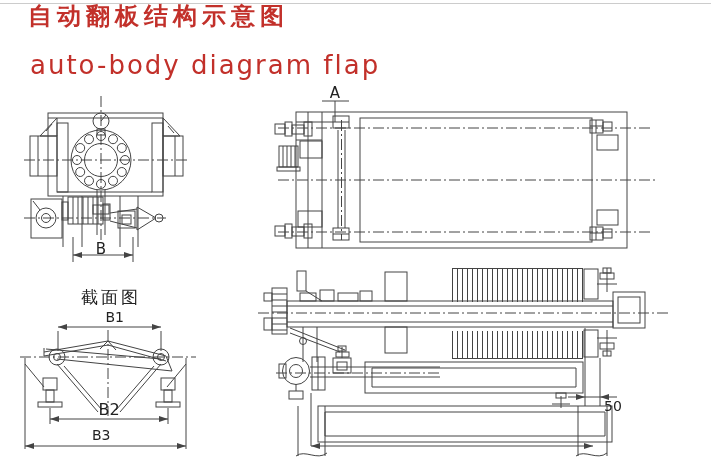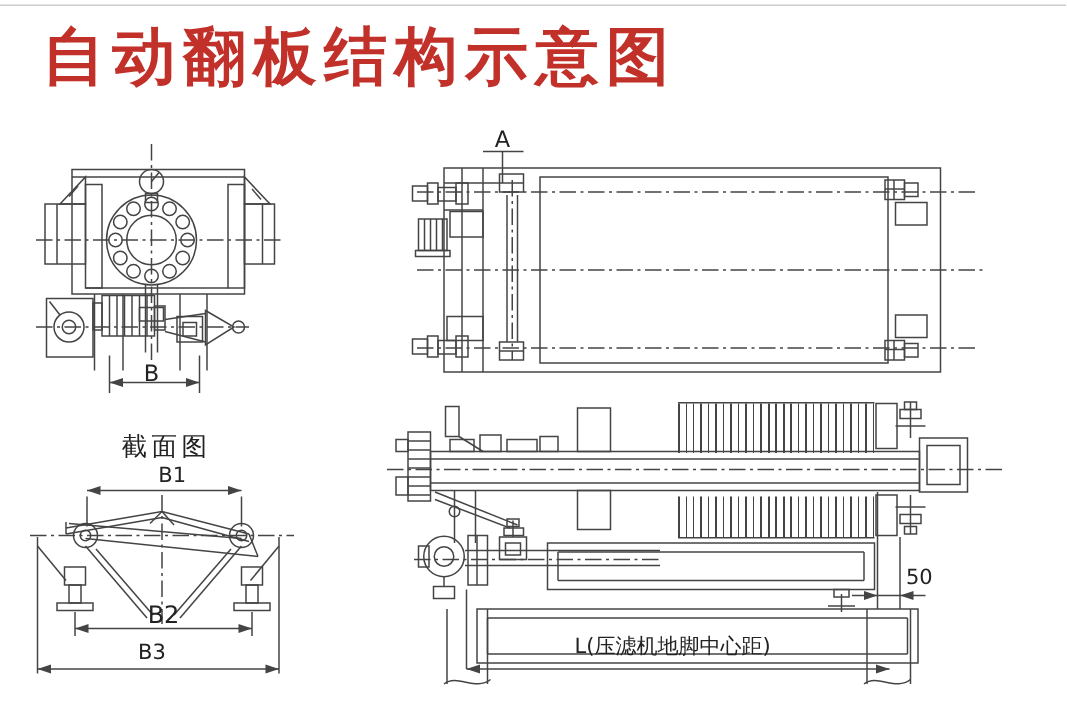--- a/index.html
+++ b/index.html
@@ -2,42 +2,43 @@
 <html><head>
 <meta charset="utf-8">
 <style>
   html,body{margin:0;padding:0;background:#ffffff;}
   #page{
     position:relative;width:711px;height:470px;background:#ffffff;overflow:hidden;
     font-family:"DejaVu Sans", sans-serif;
   }
   #top-rule{position:absolute;left:0;top:3px;width:711px;height:1px;background:#cccccc;}
   .lbl{position:absolute;color:#222222;font-family:"DejaVu Sans", sans-serif;white-space:nowrap;}
-  #title-cn{left:28px;top:10px;font-size:42px;font-weight:bold;color:#c2302a;letter-spacing:5px;}
+  #title-cn{left:28px;top:0;font-size:24px;font-weight:bold;color:#c2302a;letter-spacing:5px;}
   #title-en{left:30px;top:50px;font-size:26px;color:#c2302a;letter-spacing:2px;}
   #lbl-b  {left:92px; top:240px;width:18px;text-align:center;font-size:15px;}
   #sec-title{left:64px;top:286px;width:94px;text-align:center;font-size:17px;font-weight:normal;letter-spacing:3px;}
   #lbl-b1 {left:94px; top:309px;width:30px;text-align:right;font-size:14px;}
   #lbl-b2 {left:94px; top:400px;width:30px;text-align:center;font-size:16px;}
   #lbl-b3 {left:92px; top:427px;width:30px;font-size:14px;}
   #lbl-a  {left:326px;top:84px; width:18px;text-align:center;font-size:15px;}
-  #lbl-50 {left:604px;top:377px;width:28px;font-size:14px;}
+  #lbl-50 {left:604px;top:398px;width:28px;font-size:14px;}
   #lbl-l  {left:383px;top:422px;font-size:14px;}
   svg{position:absolute;left:0;top:0;}
   .plates{position:absolute;background:repeating-linear-gradient(90deg,#444 0,#444 1px,transparent 1px,transparent 5px);}
   #plates-upper{left:452px;top:268px;width:131px;height:33px;border-top:1px solid #444;}
   #plates-lower{left:452px;top:331px;width:131px;height:27px;border-bottom:1px solid #444;}
 </style>
 </head>
 <body>
 
 <div id="page">
   <div id="top-rule"></div>
 
   <div id="title-cn" class="lbl">自动翻板结构示意图</div>
+  <div id="title-en" class="lbl">auto-body diagram flap</div>
 
   <svg width="711" height="470" viewBox="0 0 711 470">
     <g stroke="#444" fill="none" stroke-width="1">
 
       <g>
         <line x1="101" y1="96" x2="101" y2="240" stroke-dasharray="11 3 2 3"></line>
         <line x1="24" y1="160" x2="187" y2="160" stroke-dasharray="11 3 2 3"></line>
         <line x1="24" y1="218" x2="166" y2="218" stroke-dasharray="11 3 2 3"></line>
 
         <rect x="48" y="113" width="115" height="83"></rect>
@@ -368,14 +369,13 @@
   <div id="plates-upper" class="plates"></div>
   <div id="plates-lower" class="plates"></div>
 
   <div id="lbl-b" class="lbl">B</div>
   <div id="sec-title" class="lbl">截面图</div>
   <div id="lbl-b1" class="lbl">B1</div>
   <div id="lbl-b2" class="lbl">B2</div>
   <div id="lbl-b3" class="lbl">B3</div>
   <div id="lbl-a" class="lbl">A</div>
   <div id="lbl-50" class="lbl">50</div>
-  <div id="lbl-l" class="lbl">L(压滤机地脚中心距)</div>
 </div>
 
 </body></html>

